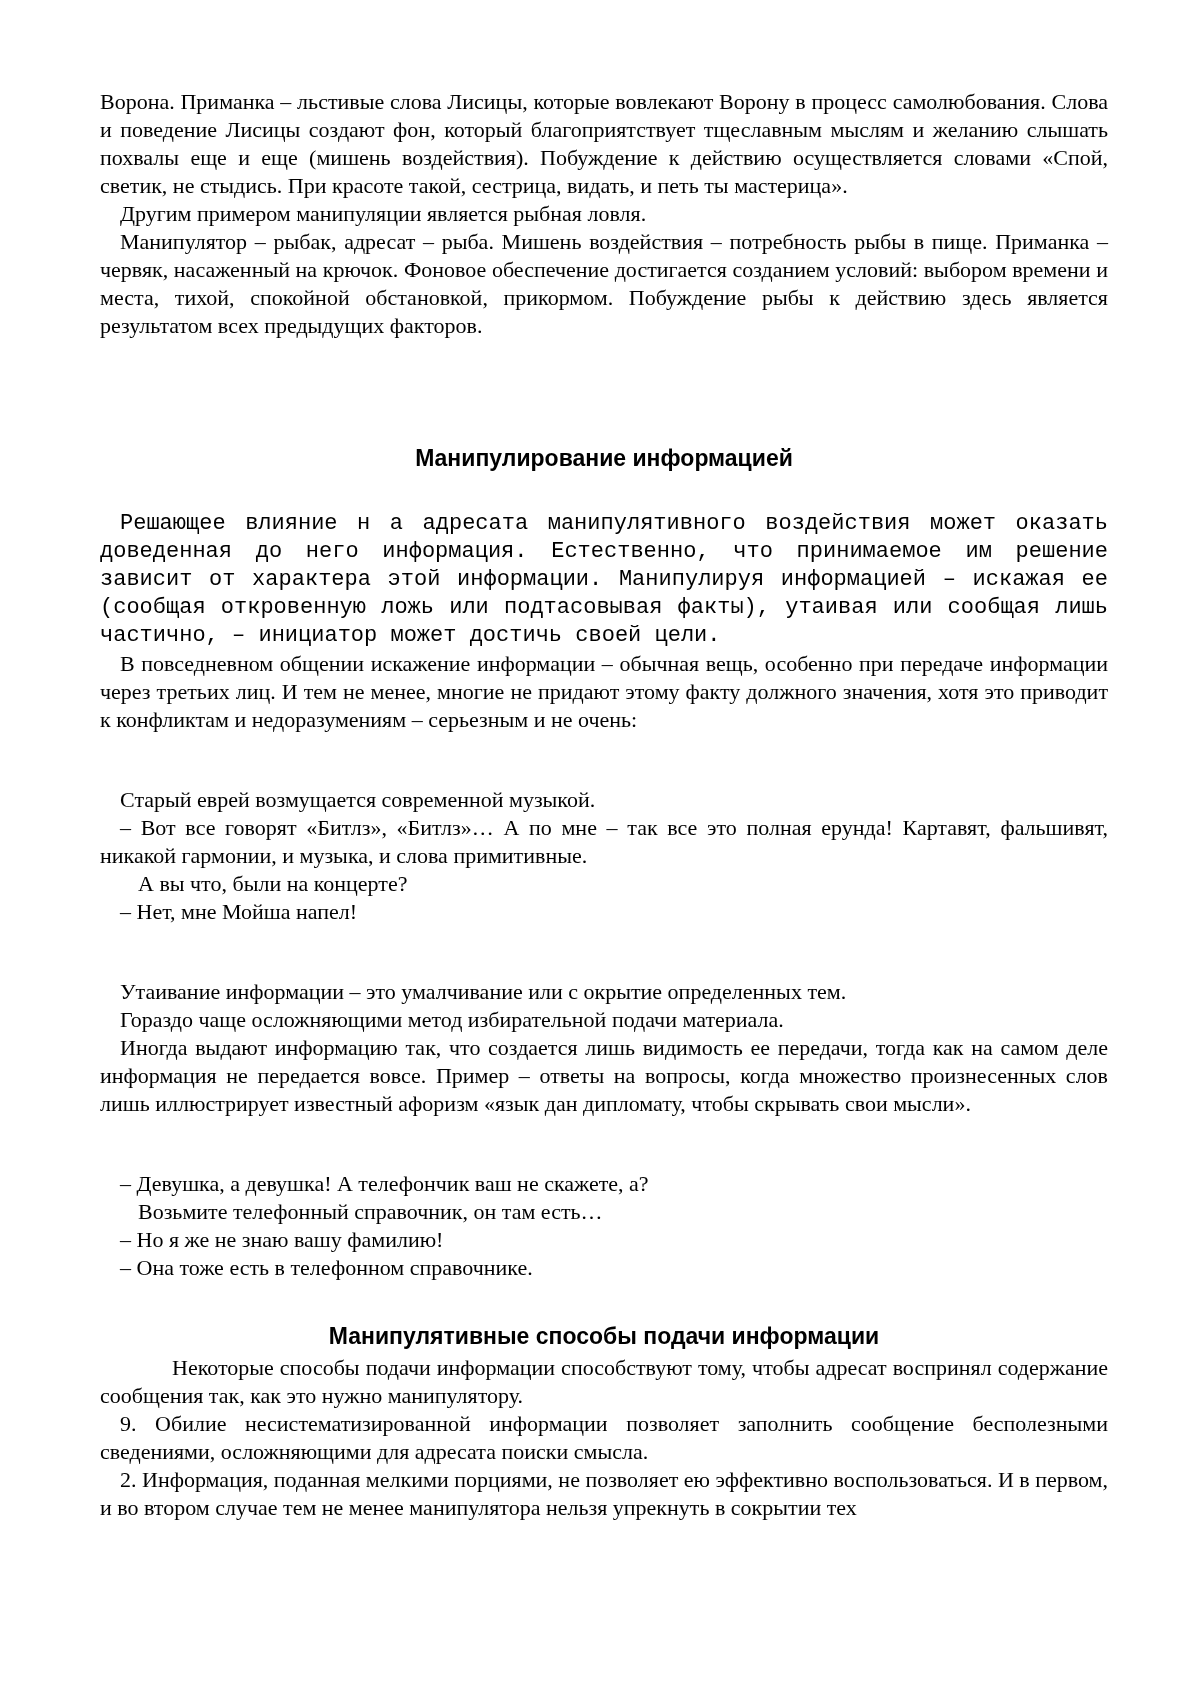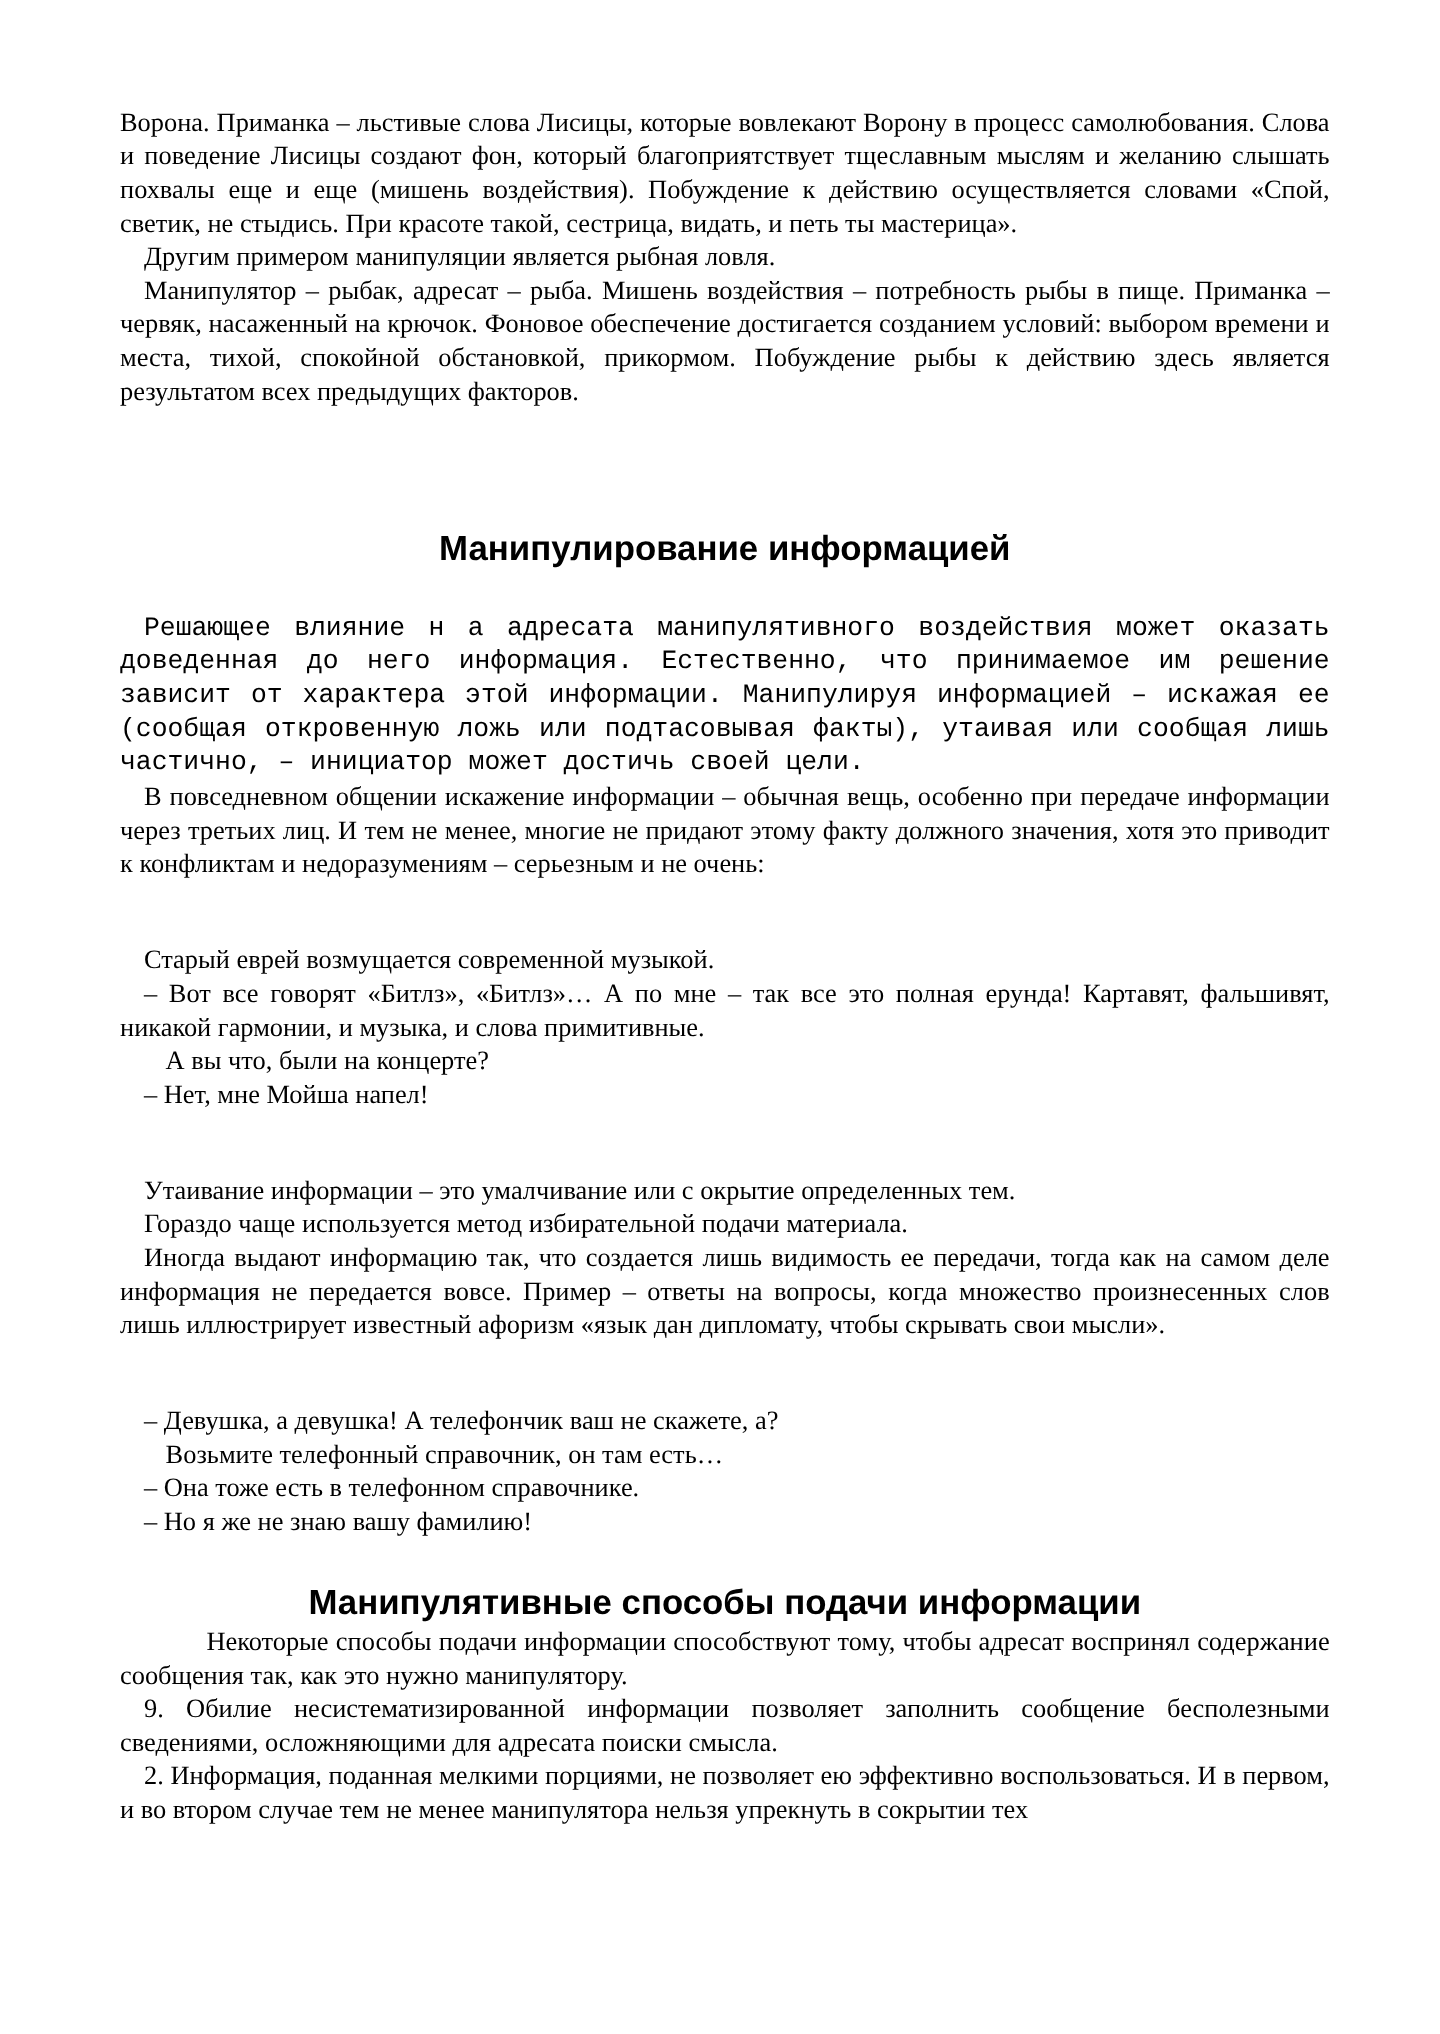--- a/index.html
+++ b/index.html
@@ -30,21 +30,21 @@
       text-align: left;
     }
     .ind1 { text-indent: 20px; }
     .ind2 { text-indent: 38px; }
     .ind3 { text-indent: 72px; }
     .heading {
       margin: 0;
       text-align: center;
       font-family: "Liberation Sans", "DejaVu Sans", sans-serif;
       font-weight: bold;
-      font-size: 29px;
+      font-size: 23px;
       line-height: 28px;
     }
     
     .gap-blank      { }   
     .gap-blank-lg   { margin-top: 52px; }   
     .gap-heading-1  { margin-top: 104px; }  
     .gap-after-h1   { margin-top: 38px; font-family: Liberation Mono, monospace; }
     .gap-heading-2  { margin-top: 40px; }   
     .gap-after-h2   { margin-top: 4px; }
   </style>
@@ -67,29 +67,29 @@
 
   <div class="gap-blank-lg">
     <p class="line ind1">Старый еврей возмущается современной музыкой.</p>
     <p class="para ind1">– Вот все говорят «Битлз», «Битлз»… А по мне – так все это полная ерунда! Картавят, фальшивят, никакой гармонии, и музыка, и слова примитивные.</p>
     <p class="line ind2">А вы что, были на концерте?</p>
     <p class="line ind1">– Нет, мне Мойша напел!</p>
   </div>
 
   <p class="line ind1 gap-blank-lg">Утаивание информации – это умалчивание или с окрытие определенных тем.</p>
 
-  <p class="line ind1">Гораздо чаще используется метод избирательной подачи материала.</p>
+  <p class="line ind1">Гораздо чаще осложняющими метод избирательной подачи материала.</p>
 
   <p class="para ind1">Иногда выдают информацию так, что создается лишь видимость ее передачи, тогда как на самом деле информация не передается вовсе. Пример – ответы на вопросы, когда множество произнесенных слов лишь иллюстрирует известный афоризм «язык дан дипломату, чтобы скрывать свои мысли».</p>
 
   <div class="gap-blank-lg">
     <p class="line ind1">– Девушка, а девушка! А телефончик ваш не скажете, а?</p>
     <p class="line ind2">Возьмите телефонный справочник, он там есть…</p>
+    <p class="line ind1">– Но я же не знаю вашу фамилию!</p>
     <p class="line ind1">– Она тоже есть в телефонном справочнике.</p>
-    <p class="line ind1">– Но я же не знаю вашу фамилию!</p>
   </div>
 
   <h2 class="heading gap-heading-2">Манипулятивные способы подачи информации</h2>
 
   <p class="para ind3 gap-after-h2">Некоторые способы подачи информации способствуют тому, чтобы адресат воспринял содержание сообщения так, как это нужно манипулятору.</p>
 
   <p class="para ind1">9. Обилие несистематизированной информации позволяет заполнить сообщение бесполезными сведениями, осложняющими для адресата поиски смысла.</p>
 
   <p class="para ind1">2. Информация, поданная мелкими порциями, не позволяет ею эффективно воспользоваться. И в первом, и во втором случае тем не менее манипулятора нельзя упрекнуть в сокрытии тех</p>
 

